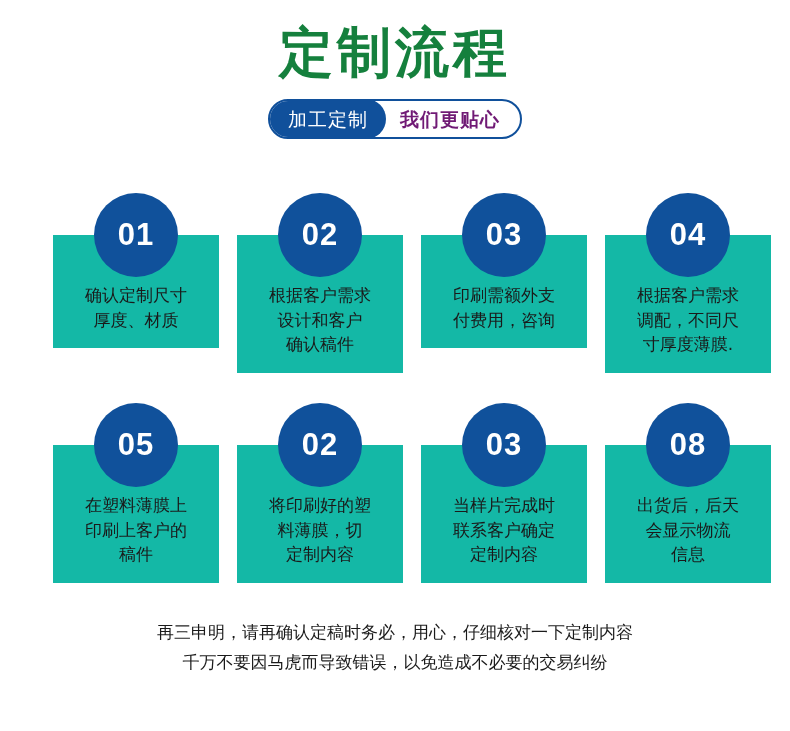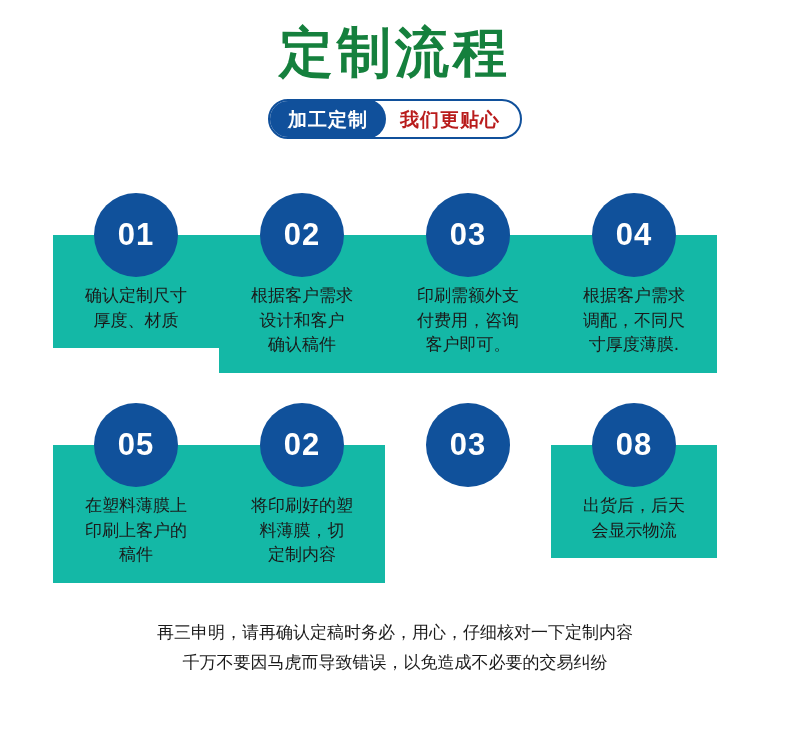--- a/index.html
+++ b/index.html
@@ -53,52 +53,53 @@
     background: #ffffff;
     box-sizing: border-box;
     overflow: hidden;
     position: relative;
   }
 
   .pill-left {
     background: #10509b;
     color: #ffffff;
     font-size: 19px;
-    font-weight: bold;
+    font-weight: normal;
     letter-spacing: 1px;
     display: flex;
     align-items: center;
     padding: 0 18px 0 20px;
     border-radius: 20px;
     margin: -2px 0 -2px -2px;
     line-height: 1;
     text-align: center;
   }
 
   .pill-right {
-    color: #b91c1c;
+    color: #701a75;
     font-size: 19px;
     font-weight: bold;
     letter-spacing: 1px;
     display: flex;
     align-items: center;
     padding: 0 20px 0 14px;
     line-height: 1;
   }
 
   
   .steps {
     position: absolute;
     left: 53px;
     top: 193px;
     width: 682px;
   }
 
   .step-row {
     display: flex;
+    gap: 18px;
     margin-bottom: 30px;
   }
 
   .step {
     position: relative;
     width: 166px;
     flex: 0 0 166px;
     padding-top: 42px; 
   }
 
@@ -191,21 +192,20 @@
           <span class="line">设计和客户</span>
           <span class="line">确认稿件</span>
         </div>
       </div>
 
       <div class="step">
         <div class="step-circle">03</div>
         <div class="step-card">
           <span class="line">印刷需额外支</span>
           <span class="line">付费用，咨询</span>
-          <span class="line">客户即可。</span>
         </div>
       </div>
 
       <div class="step">
         <div class="step-circle">04</div>
         <div class="step-card">
           <span class="line">根据客户需求</span>
           <span class="line">调配，不同尺</span>
           <span class="line">寸厚度薄膜.</span>
         </div>
@@ -228,27 +228,33 @@
         <div class="step-circle">02</div>
         <div class="step-card">
           <span class="line">将印刷好的塑</span>
           <span class="line">料薄膜，切</span>
           <span class="line">定制内容</span>
         </div>
       </div>
 
       <div class="step">
         <div class="step-circle">03</div>
+        <div class="step-card">
+          <span class="line">当样片完成时</span>
+          <span class="line">联系客户确定</span>
+          <span class="line">定制内容</span>
+        </div>
       </div>
 
       <div class="step">
         <div class="step-circle">08</div>
         <div class="step-card">
           <span class="line">出货后，后天</span>
           <span class="line">会显示物流</span>
+          <span class="line">信息</span>
         </div>
       </div>
 
     </div>
 
   </div>
 
   <div class="footer">
     <span class="fline">再三申明，请再确认定稿时务必，用心，仔细核对一下定制内容</span>
     <span class="fline">千万不要因马虎而导致错误，以免造成不必要的交易纠纷</span>

